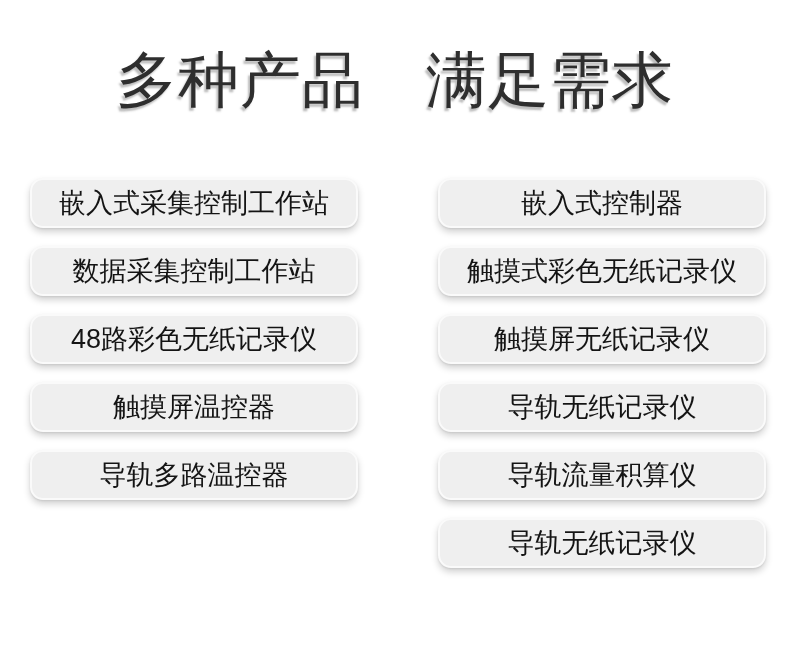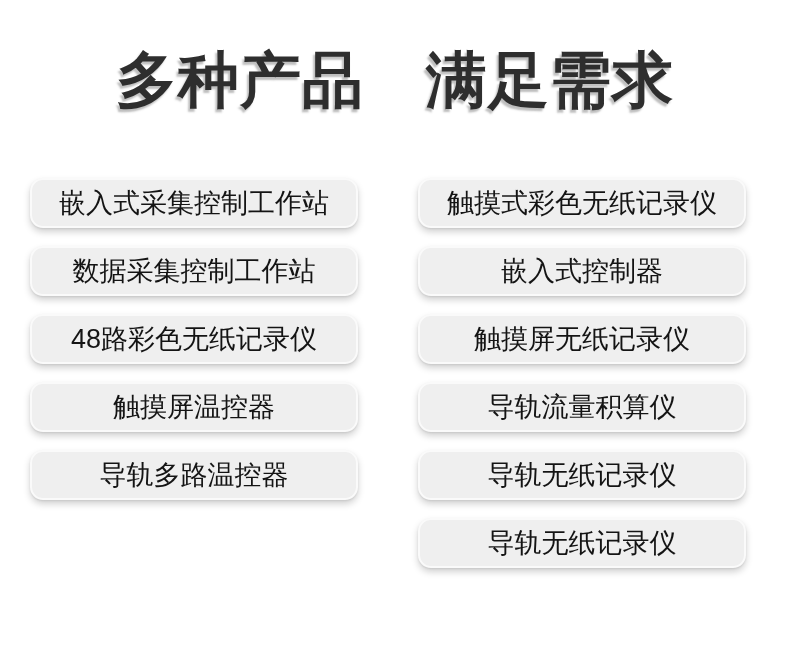--- a/index.html
+++ b/index.html
@@ -20,33 +20,33 @@
   }
   .title {
     position: absolute;
     top: 46px;
     left: 0;
     width: 790px;
     margin: 0;
     text-align: center;
     font-size: 61px;
     line-height: 1.12;
-    font-weight: 700;
+    font-weight: 400;
     letter-spacing: 1px;
     color: var(--title-color, #2e2e2e);
     text-shadow: -2px 3px 2px rgba(70, 70, 70, 0.35);
     white-space: nowrap;
   }
   .grid {
     position: absolute;
     top: 178px;
     left: 30px;
     width: 740px;
     display: flex;
-    gap: 60px;
+    gap: 80px;
   }
   .col {
     width: 328px;
     display: flex;
     flex-direction: column;
     gap: 18px;
   }
   .pill {
     height: 50px;
     box-sizing: border-box;
@@ -75,22 +75,22 @@
 
     <div class="col">
       <div class="pill">嵌入式采集控制工作站</div>
       <div class="pill">数据采集控制工作站</div>
       <div class="pill">48路彩色无纸记录仪</div>
       <div class="pill">触摸屏温控器</div>
       <div class="pill">导轨多路温控器</div>
     </div>
 
     <div class="col">
+      <div class="pill">嵌入式控制器</div>
       <div class="pill">触摸式彩色无纸记录仪</div>
-      <div class="pill">嵌入式控制器</div>
       <div class="pill">触摸屏无纸记录仪</div>
+      <div class="pill">导轨无纸记录仪</div>
       <div class="pill">导轨流量积算仪</div>
-      <div class="pill">导轨无纸记录仪</div>
       <div class="pill">导轨无纸记录仪</div>
     </div>
 
   </div>
 </div>
 
 </body></html>

